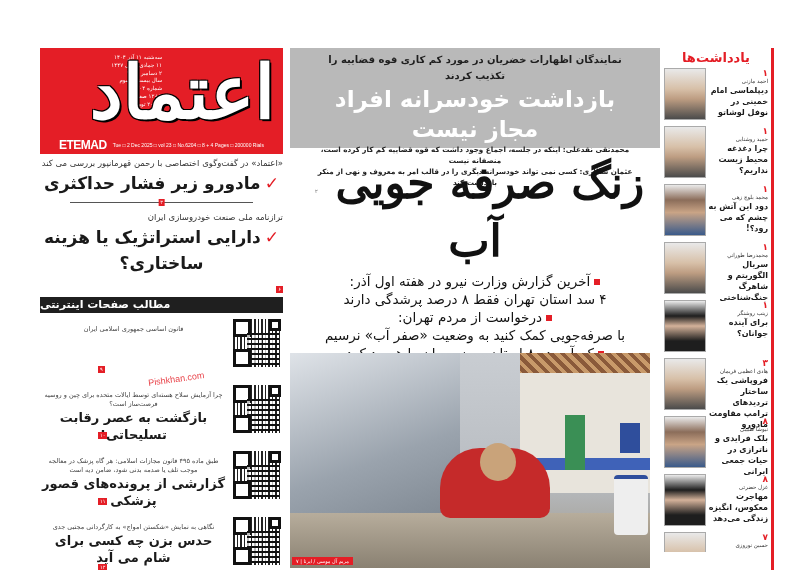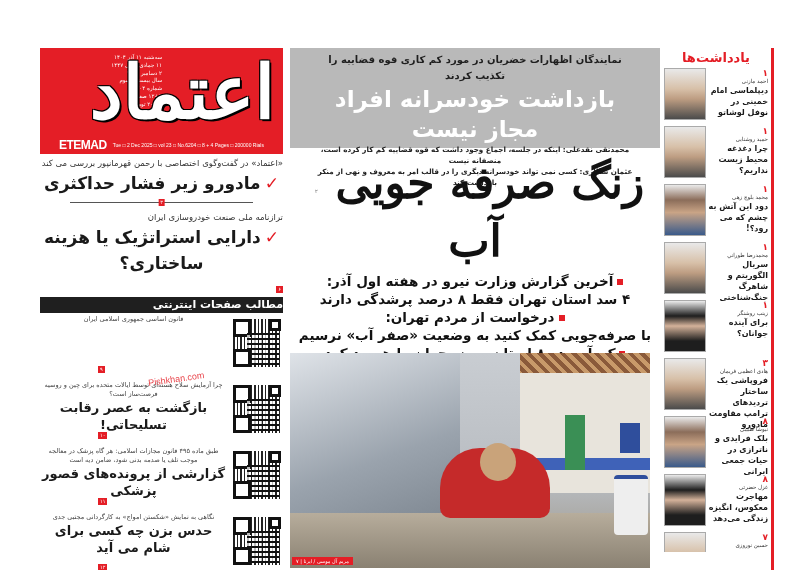--- a/index.html
+++ b/index.html
@@ -17,50 +17,50 @@
 
   
   .left-col { position: absolute; left: 0; top: 108px; width: 243px; height: 414px; direction: rtl; }
   .kicker { font-size: 8.5px; text-align: right; color: #333; line-height: 14px; }
   .left-head { font-size: 17px; font-weight: bold; text-align: center; line-height: 26px; }
   .check { color: #e41e26; margin-left: 4px; }
   .page-num { display: inline-block; background: #e41e26; color: #fff; font-size: 5px; padding: 0 2px; line-height: 7px; }
   .divider-wrap { position: relative; height: 12px; margin: 1px 30px; }
   .divider-wrap .line { position: absolute; top: 5px; left: 0; right: 0; border-top: 1px solid #555; }
   .divider-wrap .page-num { position: absolute; left: 50%; top: 2px; transform: translateX(-50%); }
-  .section-bar { background: #1f1f1f; color: #fff; font-size: 11px; font-weight: bold; text-align: right; height: 16px; line-height: 16px; margin-top: 2px; }
+  .section-bar { background: #1f1f1f; color: #fff; font-size: 11px; font-weight: bold; text-align: left; height: 16px; line-height: 16px; margin-top: 2px; }
 
   .qr-item { position: relative; height: 66px; display: flex; flex-direction: row-reverse; }
   .qr { width: 52px; height: 52px; margin-top: 4px; margin-left: 4px; background:
         repeating-linear-gradient(90deg, #222 0 2px, #fff 2px 4px, #222 4px 5px, #fff 5px 7px),
         #fff; position: relative; border: 2px solid #fff; }
   .qr::before, .qr::after { content: ""; position: absolute; width: 12px; height: 12px; border: 3px solid #111; background: #fff; }
   .qr::before { top: 0; left: 0; }
   .qr::after { bottom: 0; left: 0; }
   .qr .qr-corner { position: absolute; top: 0; right: 0; width: 12px; height: 12px; border: 3px solid #111; background: #fff; }
   .qr .qr-noise { position: absolute; inset: 14px 2px 2px 14px; background:
         repeating-linear-gradient(0deg, #111 0 2px, transparent 2px 5px),
         repeating-linear-gradient(90deg, rgba(255,255,255,.7) 0 3px, transparent 3px 6px); }
   .qr-item .page-num { position: absolute; left: 58px; bottom: 6px; }
-  .qr-text { flex: 1; text-align: center; padding-top: 2px; }
+  .qr-text { flex: 1; text-align: center; padding-top: 12px; }
   .qr-kicker { font-size: 6.5px; color: #444; line-height: 9px; }
   .qr-head { font-size: 13px; font-weight: bold; line-height: 17px; }
 
   .watermark { position: absolute; left: 108px; top: 326px; color: #e41e26; font-family: "Liberation Sans", sans-serif; font-size: 9px; opacity: .85; transform: rotate(-8deg); }
 
   
   .center-col { position: absolute; left: 250px; top: 0; width: 370px; height: 522px; direction: rtl; }
   .teaser-box { background: #b9b9b9; height: 100px; padding: 4px 23px; text-align: center; }
   .teaser-kicker { font-size: 10px; font-weight: bold; color: #1f1f1f; line-height: 16px; }
   .teaser-head { font-size: 23px; font-weight: bold; color: #fff; line-height: 30px; }
   .teaser-body { font-size: 7.2px; color: #222; line-height: 11px; font-weight: bold; }
   .teaser-box .page-num { float: left; background: none; color: #666; }
   .main-head { font-family: "DejaVu Serif", serif; font-size: 44px; font-weight: bold; text-align: center; line-height: 58px; margin-top: 6px; color: #111; letter-spacing: -1px; }
   .bullets { text-align: center; margin-top: 2px; }
-  .bullet-line { font-size: 13.5px; font-weight: bold; line-height: 18px; color: #111; }
+  .bullet-line { font-size: 13.5px; font-weight: normal; line-height: 18px; color: #111; }
   .bullet-mark { display: inline-block; width: 6px; height: 6px; background: #e41e26; margin-left: 4px; vertical-align: middle; }
 
   .photo { position: absolute; left: 0; top: 305px; width: 360px; height: 215px; overflow: hidden;
     background: linear-gradient(180deg, #c9cdd2 0%, #b8bcc1 60%, #9a9283 100%); }
   .photo .tarp { position: absolute; left: 0; top: 0; width: 170px; height: 170px; background: linear-gradient(160deg, #dfe3e8, #9aa3ad 60%, #7d8690); border-bottom-right-radius: 40px; }
   .photo .wall { position: absolute; left: 230px; top: 20px; width: 130px; height: 120px; background: #e8e4dc; }
   .photo .roof { position: absolute; left: 230px; top: 0; width: 130px; height: 40px; background: repeating-linear-gradient(45deg, #8a5a3a 0 4px, #c89a6a 4px 8px); }
   .photo .door { position: absolute; left: 275px; top: 62px; width: 20px; height: 55px; background: #3a8f55; }
   .photo .window { position: absolute; left: 330px; top: 70px; width: 20px; height: 30px; background: #2f4e9c; }
   .photo .stripe { position: absolute; left: 230px; top: 105px; width: 130px; height: 12px; background: #3f62b8; }

